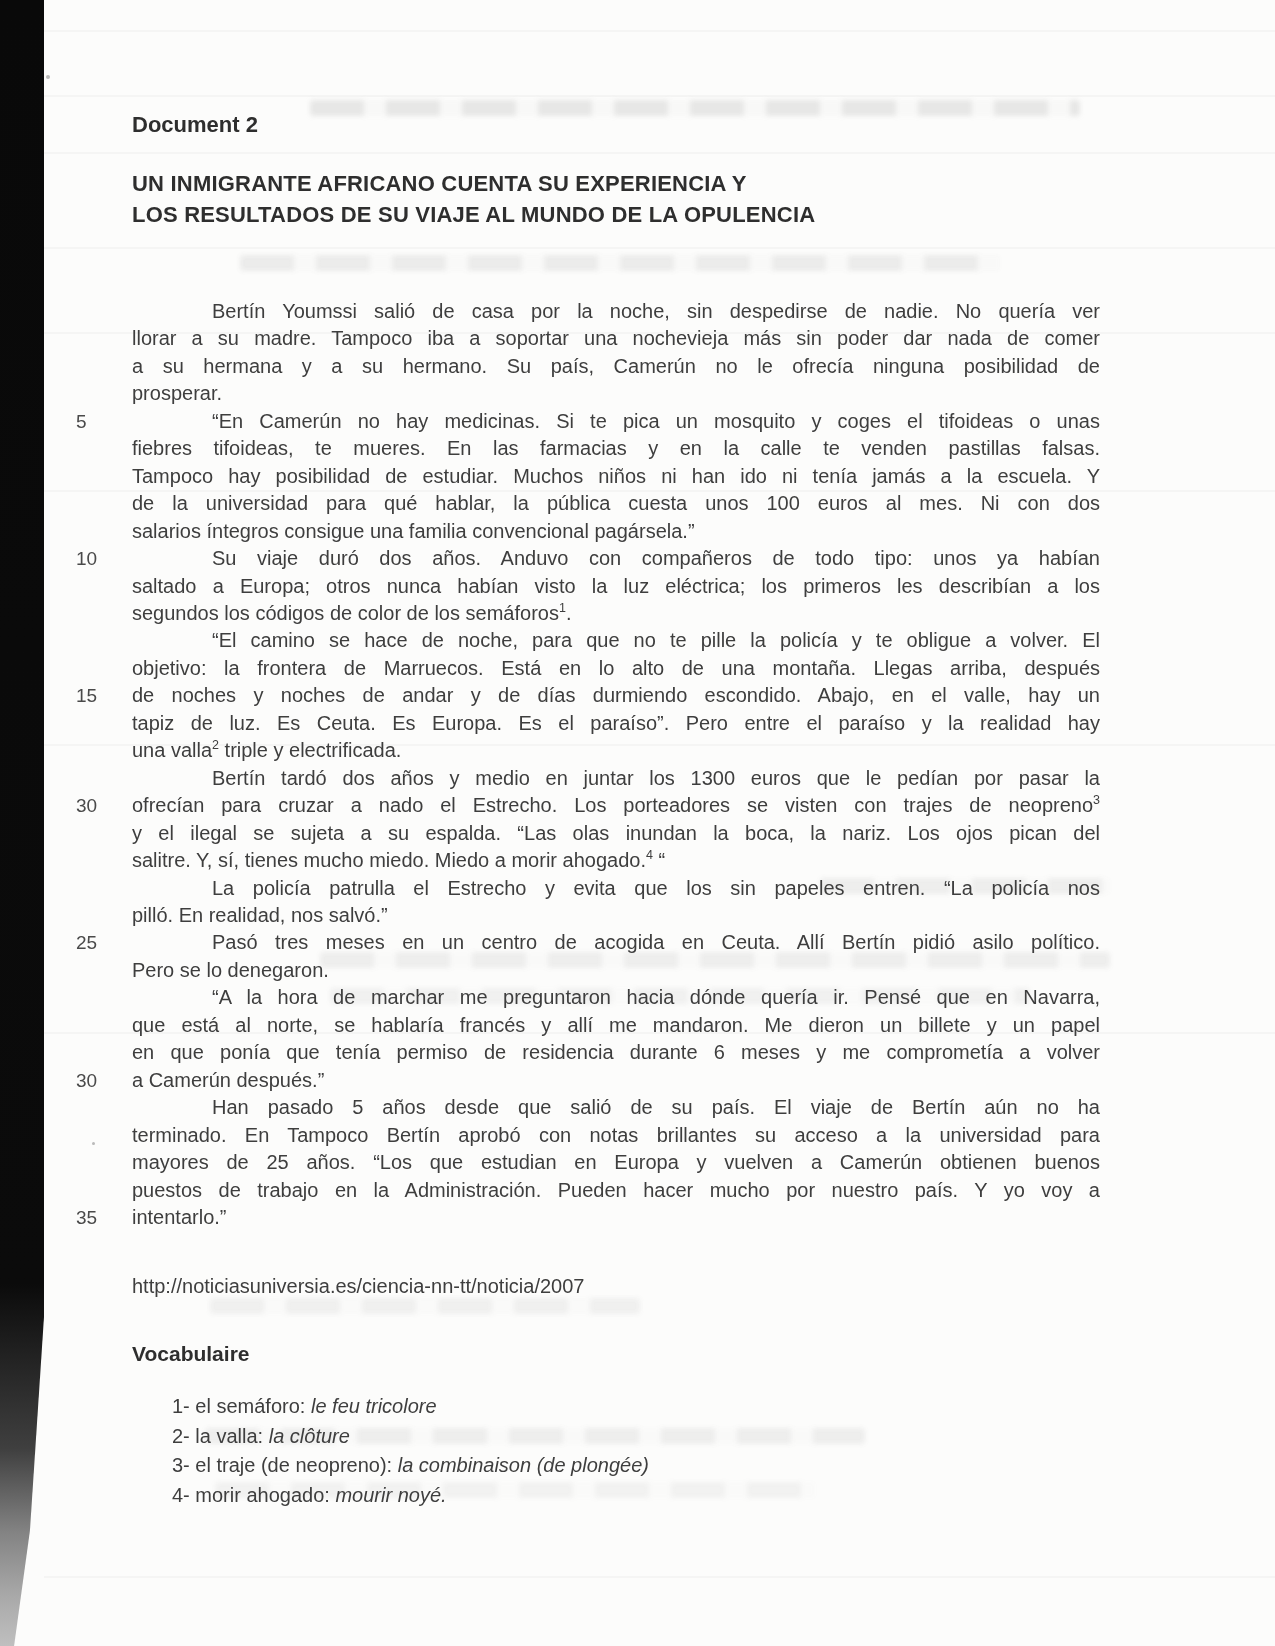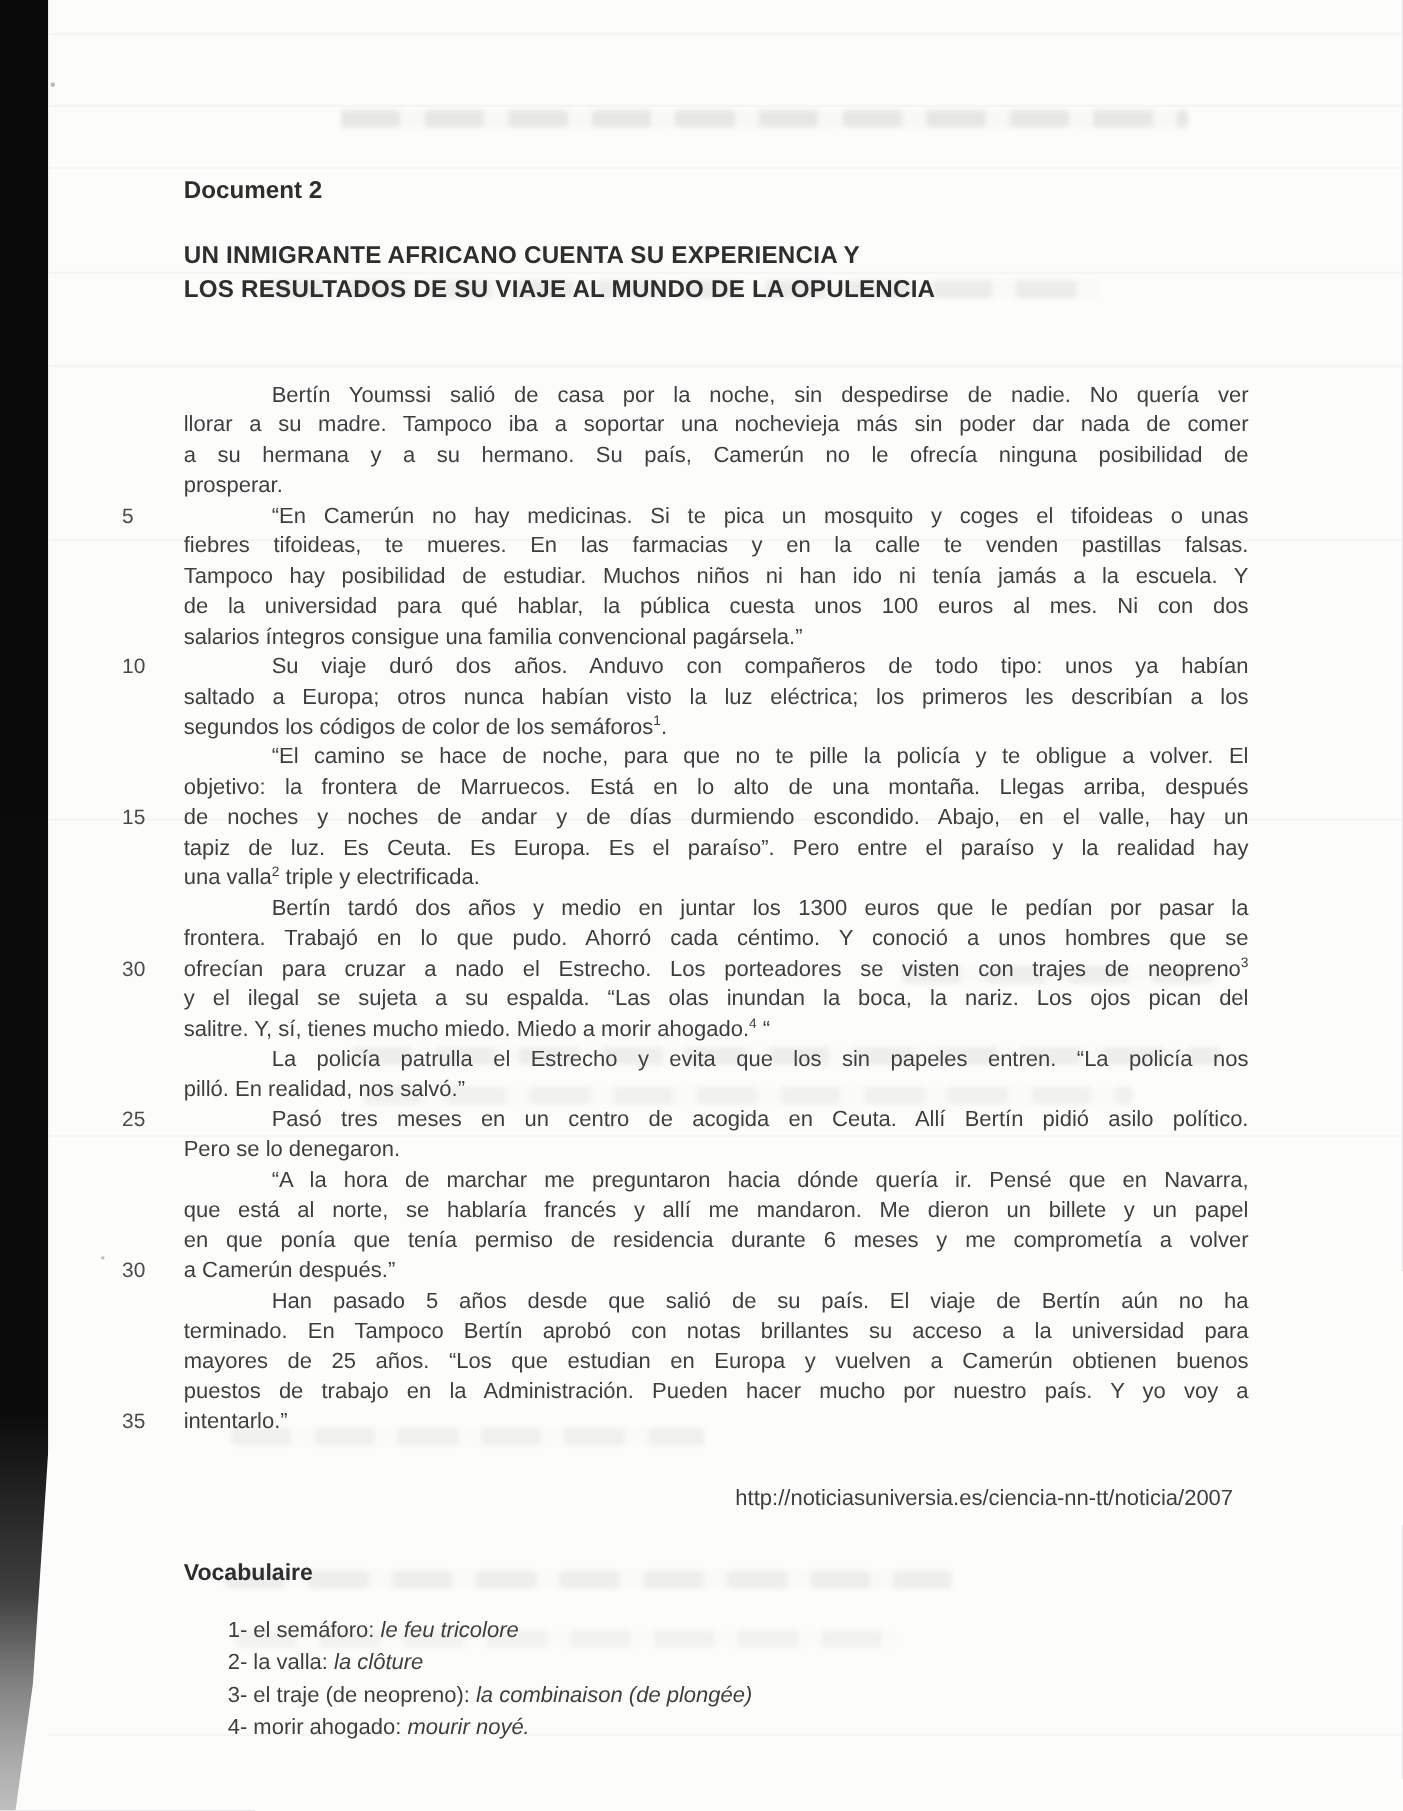--- a/index.html
+++ b/index.html
@@ -16,37 +16,37 @@
     clip-path:polygon(0 0,100% 0,100% 80%,68% 93%,32% 100%,0 100%);
   }
   .scan-streak { position:absolute; left:44px; right:0; height:2px; background:rgba(60,60,60,0.035); }
   .ghost {
     position:absolute; height:16px; border-radius:3px;
     background:repeating-linear-gradient(90deg, rgba(125,125,125,0.16) 0 54px, rgba(125,125,125,0.03) 54px 76px);
     filter:blur(2.4px);
   }
   .speck { position:absolute; background:#777; border-radius:50%; opacity:.5; }
 
-  .content { position:absolute; left:167px; top:112px; width:968px;margin-top:48px; }
+  .content { position:absolute; left:132px; top:112px; width:968px; }
 
   .doc-label { font-size:22px; font-weight:bold; color:#2e2e2e; }
 
   .title-block { margin-top:30px; font-weight:bold; font-size:22px; line-height:31px; color:#2e2e2e; letter-spacing:.2px; }
 
   .body-text { margin-top:68px; font-size:20px; line-height:27.46px; color:#3e3e3e; }
   .bline { position:relative; text-align:justify; text-align-last:justify; }
   .bline.end { text-align-last:left; }
   .bline.indent { text-indent:80px; }
   .lnum {
     position:absolute; left:-56px; top:0; width:46px;
     text-align:left; text-indent:0; font-size:19px; color:#4a4a4a;
   }
   .bline sup { font-size:12.5px; line-height:0; vertical-align:super; }
 
-  .source-row { margin-top:44px; text-align:right; padding-right:14px; font-size:20px; color:#3e3e3e; }
+  .source-row { margin-top:44px; padding-right:14px; font-size:20px; color:#3e3e3e; }
 
   .vocab-heading { margin-top:44px; font-size:21px; font-weight:bold; color:#2e2e2e; }
   .vocab-list { margin-top:26px; padding-left:40px; font-size:20px; line-height:29.5px; color:#3e3e3e; }
   .vocab-fr { font-style:italic; }
 </style>
 </head>
 <body>
 
 <div class="page">
 
@@ -93,21 +93,20 @@
         <div class="bline end"><span>salarios íntegros consigue una familia convencional pagársela.”</span></div>
         <div class="bline indent"><span class="lnum">10</span><span>Su viaje duró dos años. Anduvo con compañeros de todo tipo: unos ya habían</span></div>
         <div class="bline"><span>saltado a Europa; otros nunca habían visto la luz eléctrica; los primeros les describían a los</span></div>
         <div class="bline end"><span>segundos los códigos de color de los semáforos<sup>1</sup>.</span></div>
         <div class="bline indent"><span>“El camino se hace de noche, para que no te pille la policía y te obligue a volver. El</span></div>
         <div class="bline"><span>objetivo: la frontera de Marruecos. Está en lo alto de una montaña. Llegas arriba, después</span></div>
         <div class="bline"><span class="lnum">15</span><span>de noches y noches de andar y de días durmiendo escondido. Abajo, en el valle, hay un</span></div>
         <div class="bline"><span>tapiz de luz. Es Ceuta. Es Europa. Es el paraíso”. Pero entre el paraíso y la realidad hay</span></div>
         <div class="bline end"><span>una valla<sup>2</sup> triple y electrificada.</span></div>
         <div class="bline indent"><span>Bertín tardó dos años y medio en juntar los 1300 euros que le pedían por pasar la</span></div>
-        <div class="bline"><span>frontera. Trabajó en lo que pudo. Ahorró cada céntimo. Y conoció a unos hombres que se</span></div>
         <div class="bline"><span class="lnum">30</span><span>ofrecían para cruzar a nado el Estrecho. Los porteadores se visten con trajes de neopreno<sup>3</sup></span></div>
         <div class="bline"><span>y el ilegal se sujeta a su espalda. “Las olas inundan la boca, la nariz. Los ojos pican del</span></div>
         <div class="bline end"><span>salitre. Y, sí, tienes mucho miedo. Miedo a morir ahogado.<sup>4</sup> “</span></div>
         <div class="bline indent"><span>La policía patrulla el Estrecho y evita que los sin papeles entren. “La policía nos</span></div>
         <div class="bline end"><span>pilló. En realidad, nos salvó.”</span></div>
         <div class="bline indent"><span class="lnum">25</span><span>Pasó tres meses en un centro de acogida en Ceuta. Allí Bertín pidió asilo político.</span></div>
         <div class="bline end"><span>Pero se lo denegaron.</span></div>
         <div class="bline indent"><span>“A la hora de marchar me preguntaron hacia dónde quería ir. Pensé que en Navarra,</span></div>
         <div class="bline"><span>que está al norte, se hablaría francés y allí me mandaron. Me dieron un billete y un papel</span></div>
         <div class="bline"><span>en que ponía que tenía permiso de residencia durante 6 meses y me comprometía a volver</span></div>

